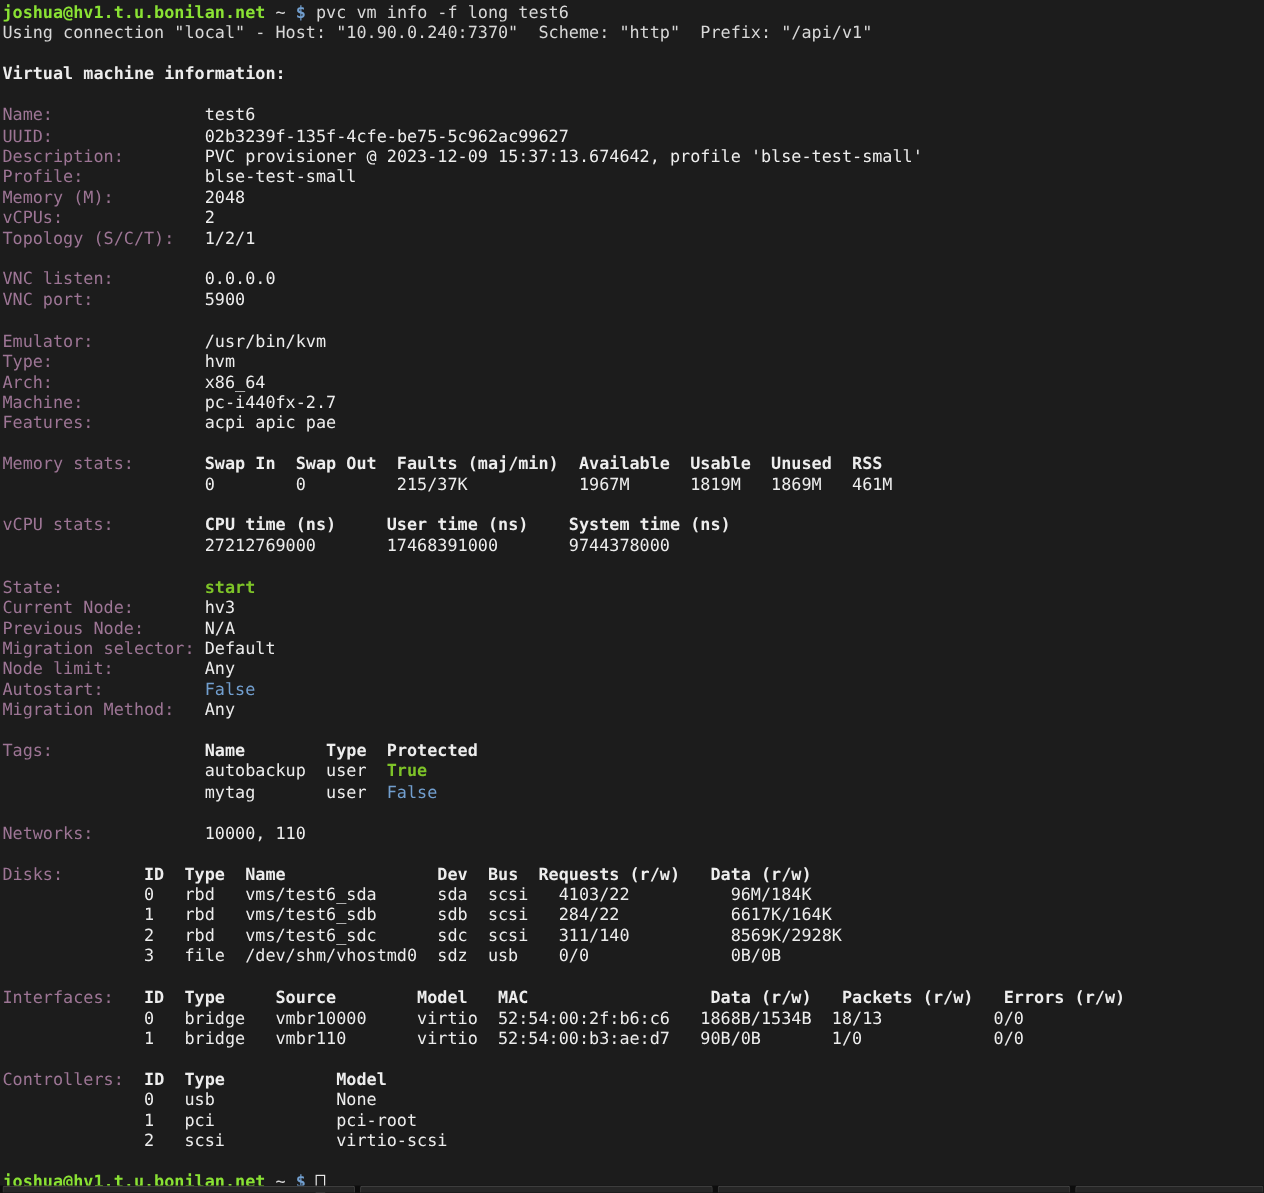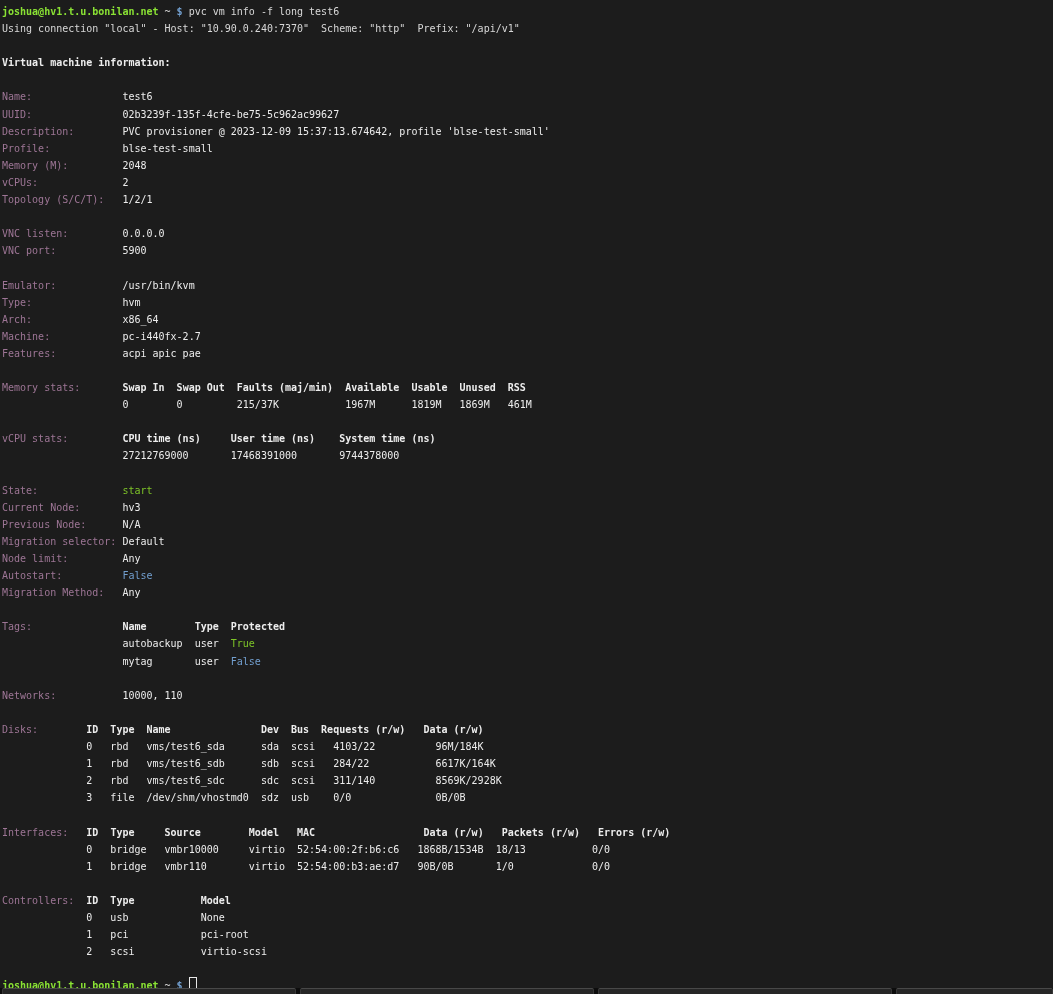--- a/index.html
+++ b/index.html
@@ -11,34 +11,34 @@
     overflow: hidden;
   }
   .screen {
     position: relative;
     width: 1053px;
     height: 994px;
     background: var(--bg, #1c1c1c);
   }
   .term {
     font-family: "DejaVu Sans Mono", monospace;
-    font-size: 10px;
+    font-size: 14px;
     line-height: 17.1px;
     white-space: pre;
     padding: 3px 0 0 2px;
     margin: 0;
   }
   .line { min-height: 17.1px; }
   .seg-text   { color: var(--fg); }
   .seg-value  { color: var(--bold-white); font-weight: normal; }
   .seg-header { color: var(--bold-white); font-weight: bold; }
   .seg-label  { color: var(--label-purple); }
   .seg-user   { color: var(--prompt-green); font-weight: bold; }
   .seg-dollar { color: var(--bool-blue); font-weight: bold; }
-  .seg-green  { color: var(--status-green); }
+  .seg-green  { color: var(--status-green); font-weight: bold; }
   .seg-blue   { color: var(--bool-blue); }
   .seg-cursor {
     display: inline-block;
     width: 8px;
     height: 15px;
     border: 1.5px solid #e8e8e8;
     box-sizing: border-box;
     vertical-align: text-bottom;
     margin-bottom: -1px;
   }

